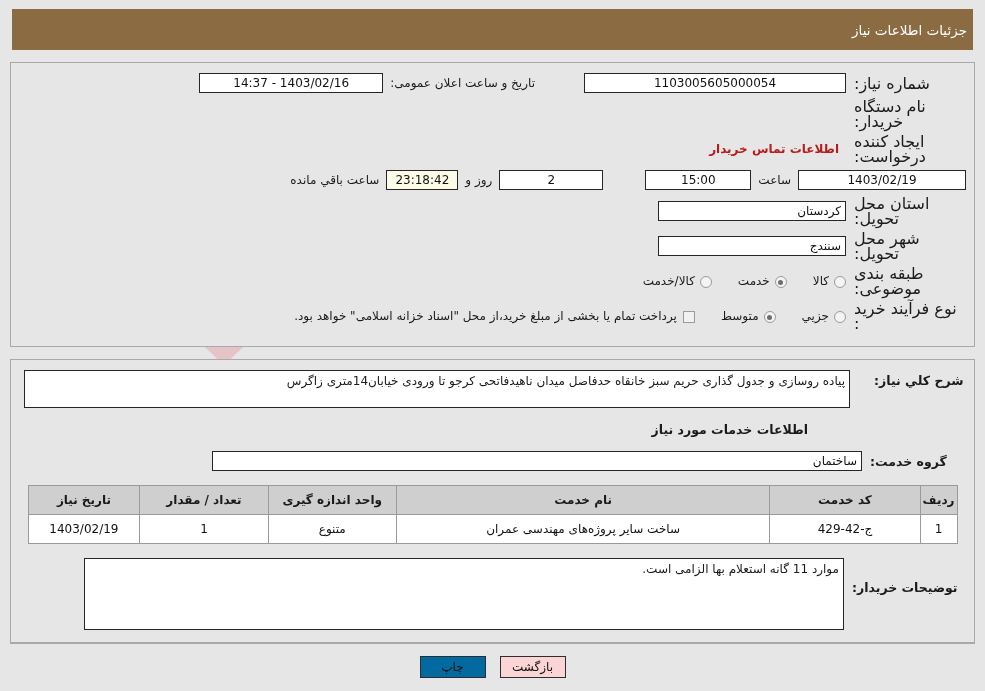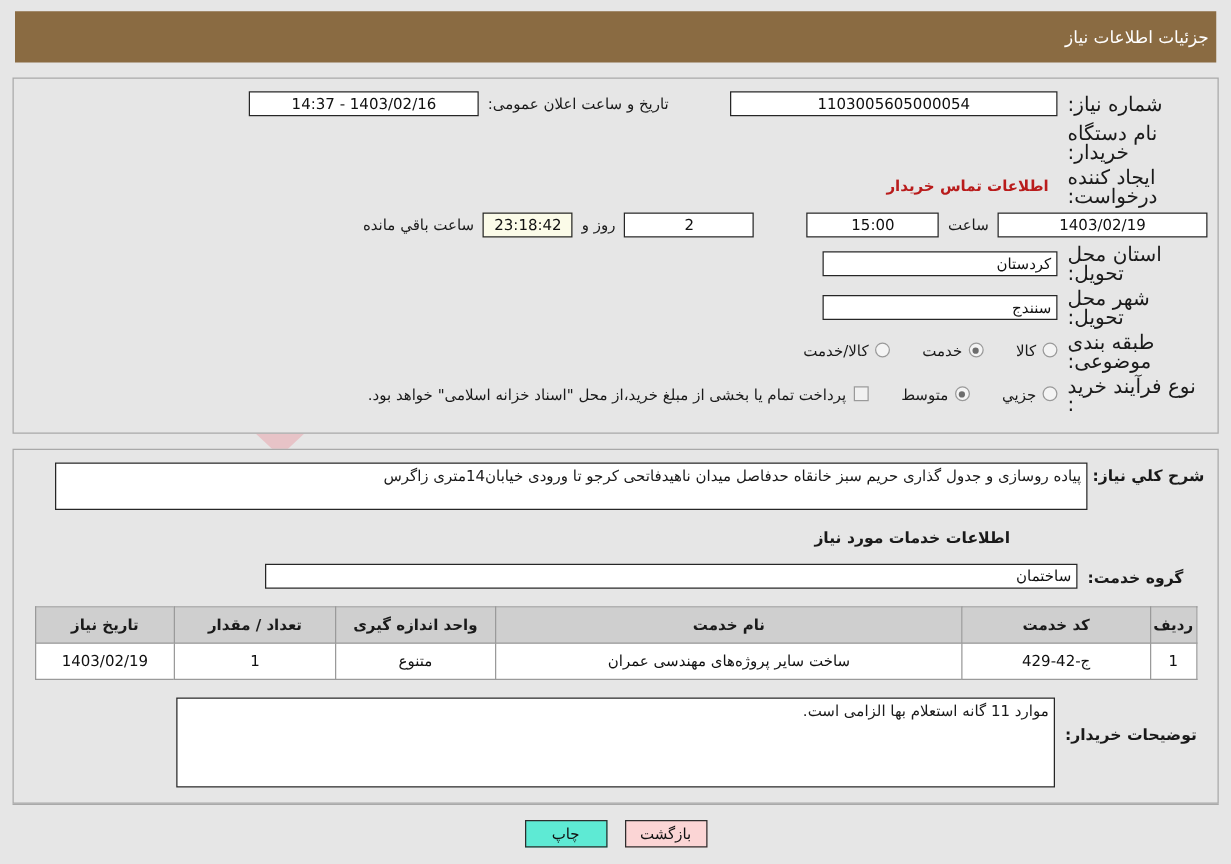--- a/index.html
+++ b/index.html
@@ -136,21 +136,21 @@
     padding: 0 7px;
     cursor: pointer;
     white-space: nowrap;
     font-weight: bold;
   }
 
   
   .radio-group { display: flex; align-items: center; gap: 0; }
   .radio-opt {
     display: flex;
-    align-items: flex-start;
+    align-items: flex-end;
     margin-left: 26px;
     white-space: nowrap;
   }
   .radio {
     width: 12px; height: 12px;
     border-radius: 50%;
     border: 1px solid #9a9a9a;
     background: #f4f4f4;
     box-sizing: border-box;
     margin-left: 5px;
@@ -177,21 +177,21 @@
   }
 
   
   .panel-mid { padding: 10px 8px 12px 8px; }
 
   .desc-row { display: flex; align-items: flex-start; }
   .desc-lbl {
     flex: 0 0 auto;
     width: 92px;
     text-align: left;
-    padding-left: 4px;
+    padding-left: 24px;
     font-weight: bold;
     font-size: 12.5px;
     padding-top: 3px;
   }
   .textarea-box {
     border: 1px solid #262626;
     background: #ffffff;
     box-sizing: border-box;
     font-size: 12px;
     padding: 2px 4px;
@@ -285,21 +285,21 @@
     font-size: 12px;
     height: 22px;
     min-width: 66px;
     padding: 0 10px;
     cursor: pointer;
     font-family: "DejaVu Sans", "Liberation Sans", sans-serif;
     color: #111;
     line-height: 20px;
     box-sizing: border-box;
   }
-  .btn.print { background: #5eead4; }
+  .btn.print { background: #0369a1; }
   .btn.back  { background: #fbd5d5; }
 </style>
 </head>
 <body>
 
 <div id="watermark">
   <div class="wm-inner">
     <div class="wm-shield"></div>
     <div class="wm-text"><span>AriaTender</span><span class="dom">.net</span></div>
   </div>
@@ -419,21 +419,21 @@
           <td>ساخت سایر پروژه‌های مهندسی عمران</td>
           <td>متنوع</td>
           <td>1</td>
           <td>1403/02/19</td>
         </tr>
       </tbody>
     </table>
 
     <div class="notes-row">
       <div class="notes-lbl">توضیحات خریدار:</div>
-      <div class="textarea-box" style="width:703px; height:72px">موارد 11 گانه استعلام بها الزامی است.<span class="grip"></span></div>
+      <div class="textarea-box" style="width:760px; height:72px">موارد 11 گانه استعلام بها الزامی است.<span class="grip"></span></div>
     </div>
 
   </div>
 
   <div class="footer">
     <button class="btn back">بازگشت</button>
     <button class="btn print">چاپ</button>
   </div>
 
 </div>

